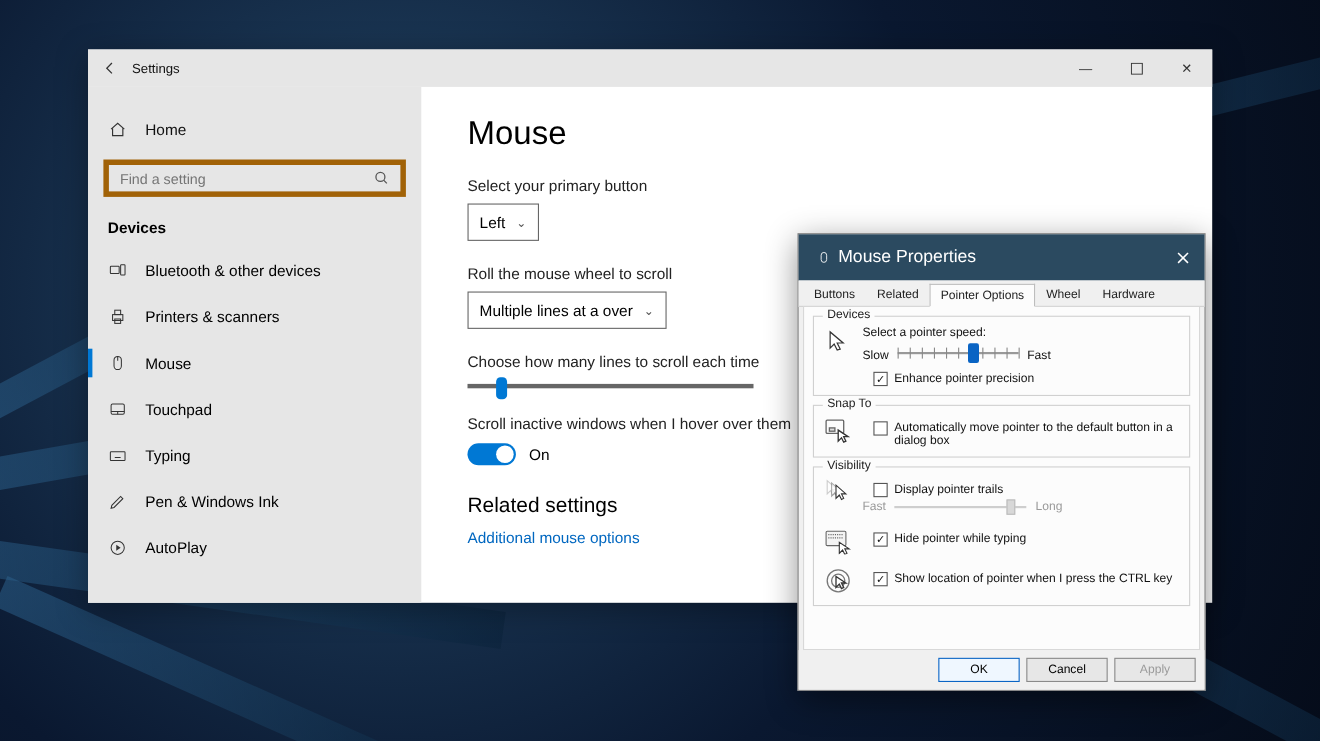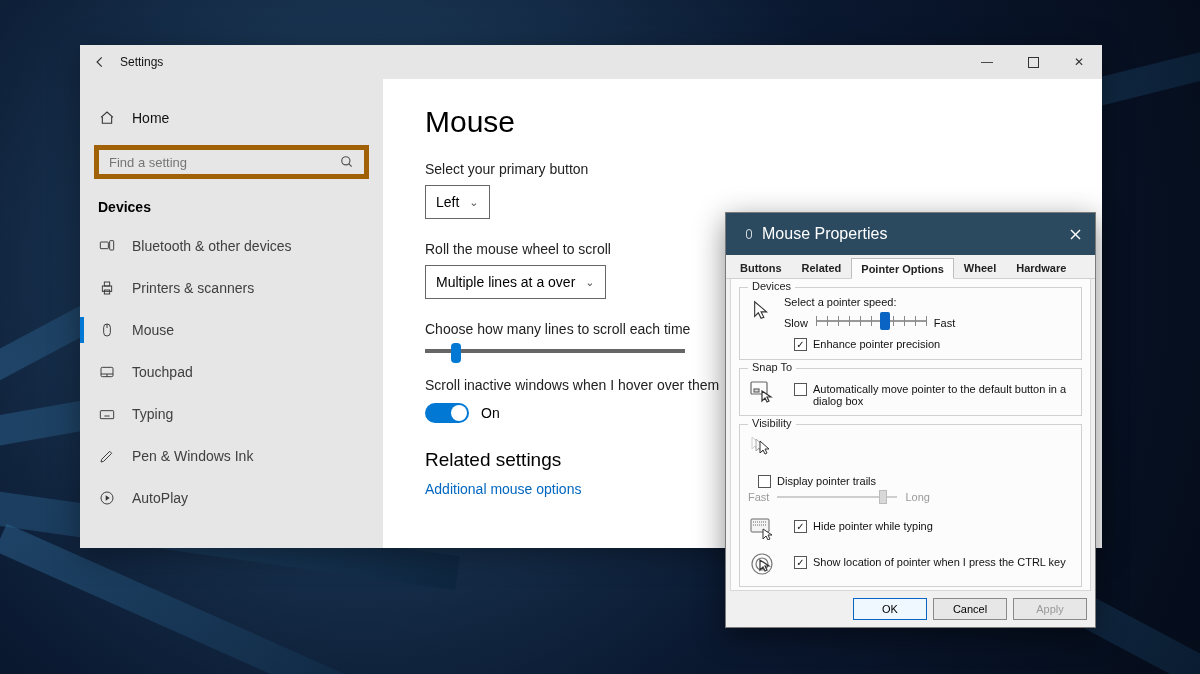--- a/index.html
+++ b/index.html
@@ -29,21 +29,21 @@
   .tb-controls { margin-left:auto; display:flex; }
   .tb-btn { width:46px; height:34px; display:flex; justify-content:center; align-items:center; color:#333; font-size:12px; cursor:pointer; }
   .content { flex:1; display:flex; overflow:hidden; }
   .sidebar { width:303px; background:#e6e6e6; padding:18px 0 0 0; display:flex; flex-direction:column; }
   .sb-row { display:flex; align-items:center; height:42px; padding-left:18px; gap:16px; font-size:14px; color:#111; cursor:pointer; }
   .sb-row .ico { width:18px; height:18px; display:flex; justify-content:center; align-items:center; }
   .search-wrap { margin:6px 14px 14px 14px; height:34px; border:5px solid #a16207; display:flex; align-items:center; background:#e6e6e6; }
   .search-wrap input { flex:1; height:100%; border:0; background:transparent; padding:0 10px; font-size:13px; outline:none; }
   .search-ico { width:34px; display:flex; justify-content:center; align-items:center; color:#555; }
   .sb-heading { font-size:14px; font-weight:700; padding:6px 25px 10px 18px; }
-  .sb-item { height:42px; display:flex; align-items:center; padding-left:18px; gap:16px; font-size:14px; color:#404040; cursor:pointer; position:relative; }
+  .sb-item { height:42px; display:flex; align-items:center; padding-left:18px; gap:16px; font-size:14px; color:#000000; cursor:pointer; position:relative; }
   .sb-item .ico { width:18px; display:flex; justify-content:center; }
   .sb-item.active::before { content:""; position:absolute; left:0; top:8px; bottom:8px; width:4px; background:#0078d4; }
   .main { flex:1; padding:26px 0 0 42px; overflow:hidden; }
   .main h1 { font-size:30px; font-weight:400; margin-bottom:22px; }
   .lbl { font-size:14px; color:#222; margin-bottom:8px; }
   .selectbox { height:34px; border:1px solid #666; display:inline-flex; align-items:center; padding:0 10px; font-size:14px; gap:10px; cursor:pointer; margin-bottom:22px; }
   .selectbox.wide { min-width:174px; justify-content:space-between; }
   .chev { font-size:11px; color:#555; }
   .slider { width:260px; height:4px; background:#666; position:relative; margin:12px 0 24px 0; cursor:pointer; }
   .slider .thumb { position:absolute; top:-6px; width:10px; height:20px; background:#0078d4; border-radius:4px; }
@@ -56,21 +56,21 @@
   
   .mp-dialog {
     position:absolute; left:725px; top:212px; width:371px; height:416px;
     background:#f0f0f0; box-shadow:0 8px 28px rgba(0,0,0,.45); border:1px solid #7a7a7a;
     display:flex; flex-direction:column;
   }
   .mp-title { height:42px; background:#2b4a60; color:#fff; display:flex; align-items:center; padding:0 6px 0 16px; font-size:16px; }
   .mp-title .mp-ico { width:14px; height:14px; margin-right:6px; display:flex; justify-content:center; align-items:center; }
   .mp-title .x { margin-left:auto; width:28px; height:22px; display:flex; justify-content:center; align-items:center; cursor:pointer; }
   .mp-tabs { height:24px; display:flex; align-items:flex-end; padding:0 4px; background:#f0f0f0; border-bottom:1px solid #d0d0d0; font-size:11px; }
-  .mp-tab { padding:4px 9px 3px 9px; border:1px solid transparent; cursor:pointer; color:#222;font-weight:bold; }
+  .mp-tab { padding:4px 9px 3px 9px; border:1px solid transparent; cursor:pointer; color:#222; }
   .mp-tab.active { background:#fcfcfc; border:1px solid #bdbdbd; border-bottom:1px solid #fcfcfc; position:relative; top:1px; }
   .mp-body { flex:1; background:#fcfcfc; margin:0 4px; padding:8px 8px 4px 8px; overflow:hidden; border:1px solid #d8d8d8; border-top:0; }
   .gbox { border:1px solid #d0d0d0; padding:8px 8px 8px 8px; margin-bottom:8px; position:relative; }
   .gbox .gtitle { position:absolute; top:-8px; left:8px; background:#fcfcfc; padding:0 4px; font-size:11px; color:#222; }
   .g-row { display:flex; align-items:flex-start; gap:8px; }
   .g-ico { width:28px; height:28px; display:flex; justify-content:center; align-items:center; flex-shrink:0; }
   .g-content { flex:1; font-size:11px; color:#111; }
   .speed-row { display:flex; align-items:center; gap:8px; margin:6px 0 2px 0; }
   .ticks { width:110px; height:18px; position:relative; }
   .ticks .track { position:absolute; left:0; right:0; top:6px; height:2px; background:#999; }
@@ -320,21 +320,21 @@
             <span class="chk"></span>
             <span>Automatically move pointer to the default button in a dialog box</span>
           </div>
         </div>
       </div>
     </div>
 
     <div class="gbox">
       <span class="gtitle">Visibility</span>
 
-      <div class="g-row" style="margin-bottom:8px;flex-direction:column;">
+      <div class="g-row" style="margin-bottom:8px;">
         <div class="g-ico">
           <svg width="24" height="24" viewBox="0 0 24 24" fill="#fff" stroke="#888" stroke-width="1">
               <path d="M2 2l0 12 3-3 2 4 2-1-2-4 4 0z" opacity=".4"></path>
               <path d="M6 4l0 12 3-3 2 4 2-1-2-4 4 0z" opacity=".7"></path>
               <path d="M10 6l0 12 3-3 2 4 2-1-2-4 4 0z" stroke="#333"></path>
             </svg>
         </div>
         <div class="g-content">
           <div class="chk-row">
             <span class="chk"></span>

